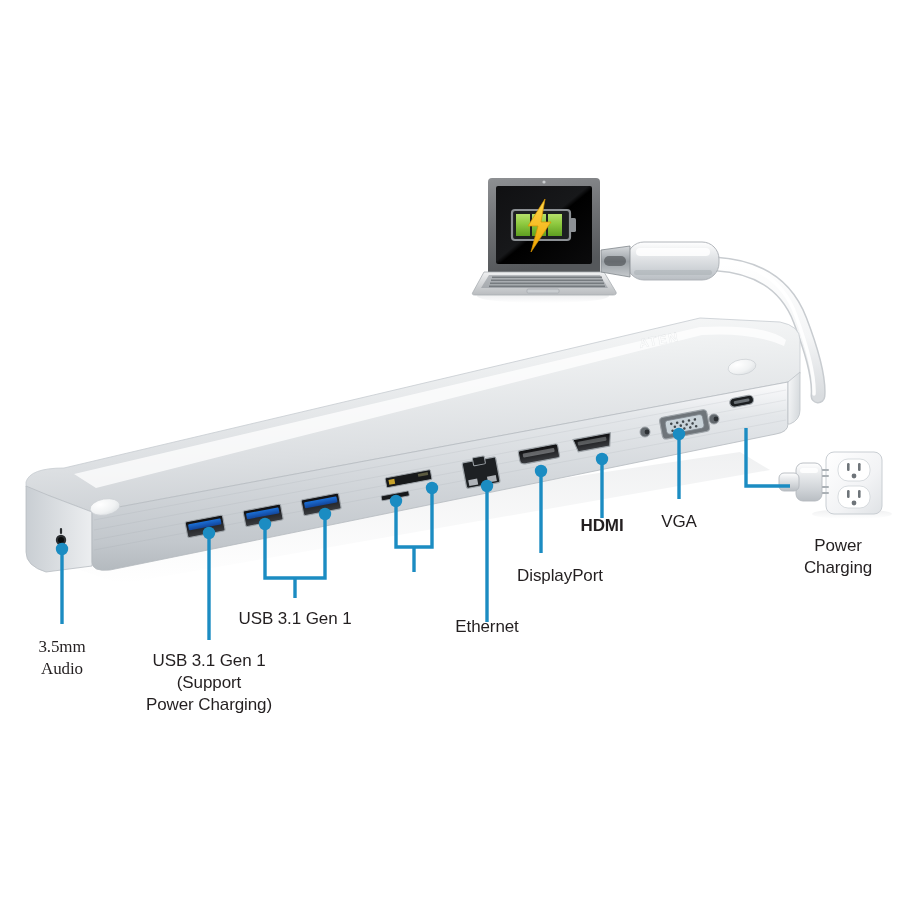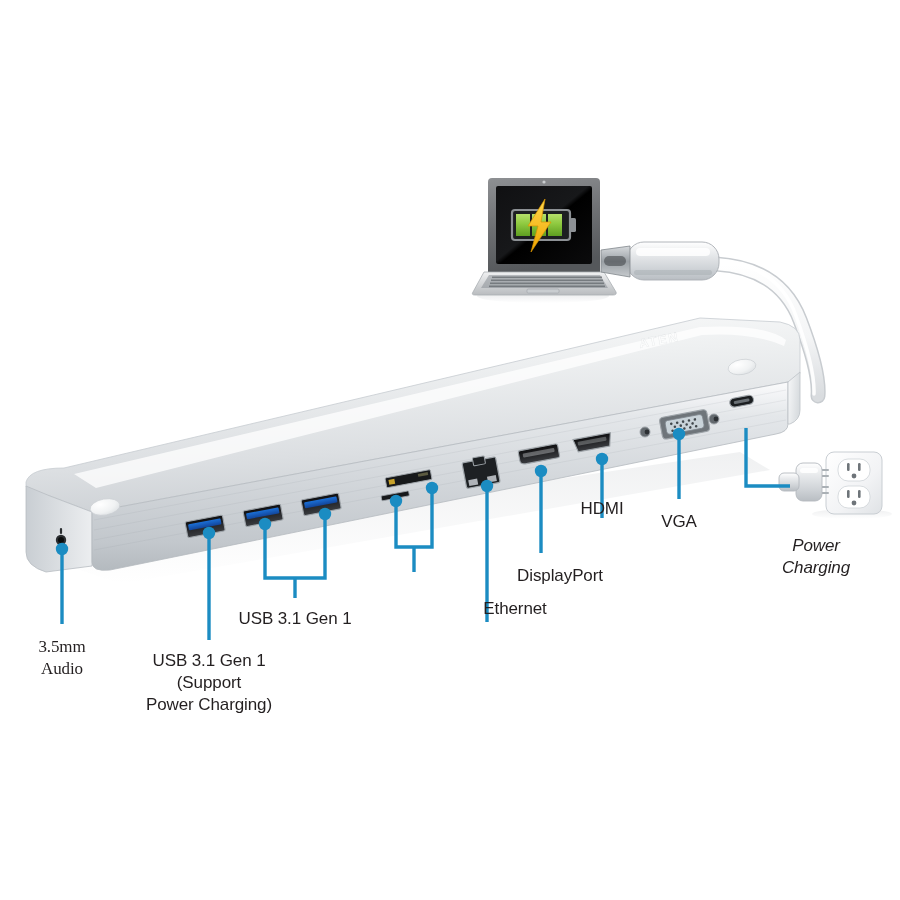--- a/index.html
+++ b/index.html
@@ -369,19 +369,19 @@
       <circle cx="679" cy="434" r="6.2"></circle>
     </g>
   </svg>
 
   <div class="callout-label" style="left:62px;  top:636px;font-family:Liberation Serif, serif;">3.5mm
 Audio</div>
   <div class="callout-label" style="left:209px; top:650px;">USB 3.1 Gen 1
 (Support
 Power Charging)</div>
   <div class="callout-label" style="left:295px; top:608px;">USB 3.1 Gen 1</div>
-  <div class="callout-label" style="left:487px; top:598px;margin-left:28px;">Ethernet</div>
+  <div class="callout-label" style="left:487px; top:616px;">Ethernet</div>
   <div class="callout-label" style="left:560px; top:565px;">DisplayPort</div>
-  <div class="callout-label" style="left:602px; top:498px;">HDMI</div>
+  <div class="callout-label" style="left:602px; top:515px;font-weight:bold;">HDMI</div>
   <div class="callout-label" style="left:679px; top:511px;">VGA</div>
-  <div class="callout-label" style="left:816px; top:535px;font-style:italic;">Power Charging</div>
+  <div class="callout-label" style="left:838px; top:535px;">Power Charging</div>
 
 </div>
 
 </body></html>

